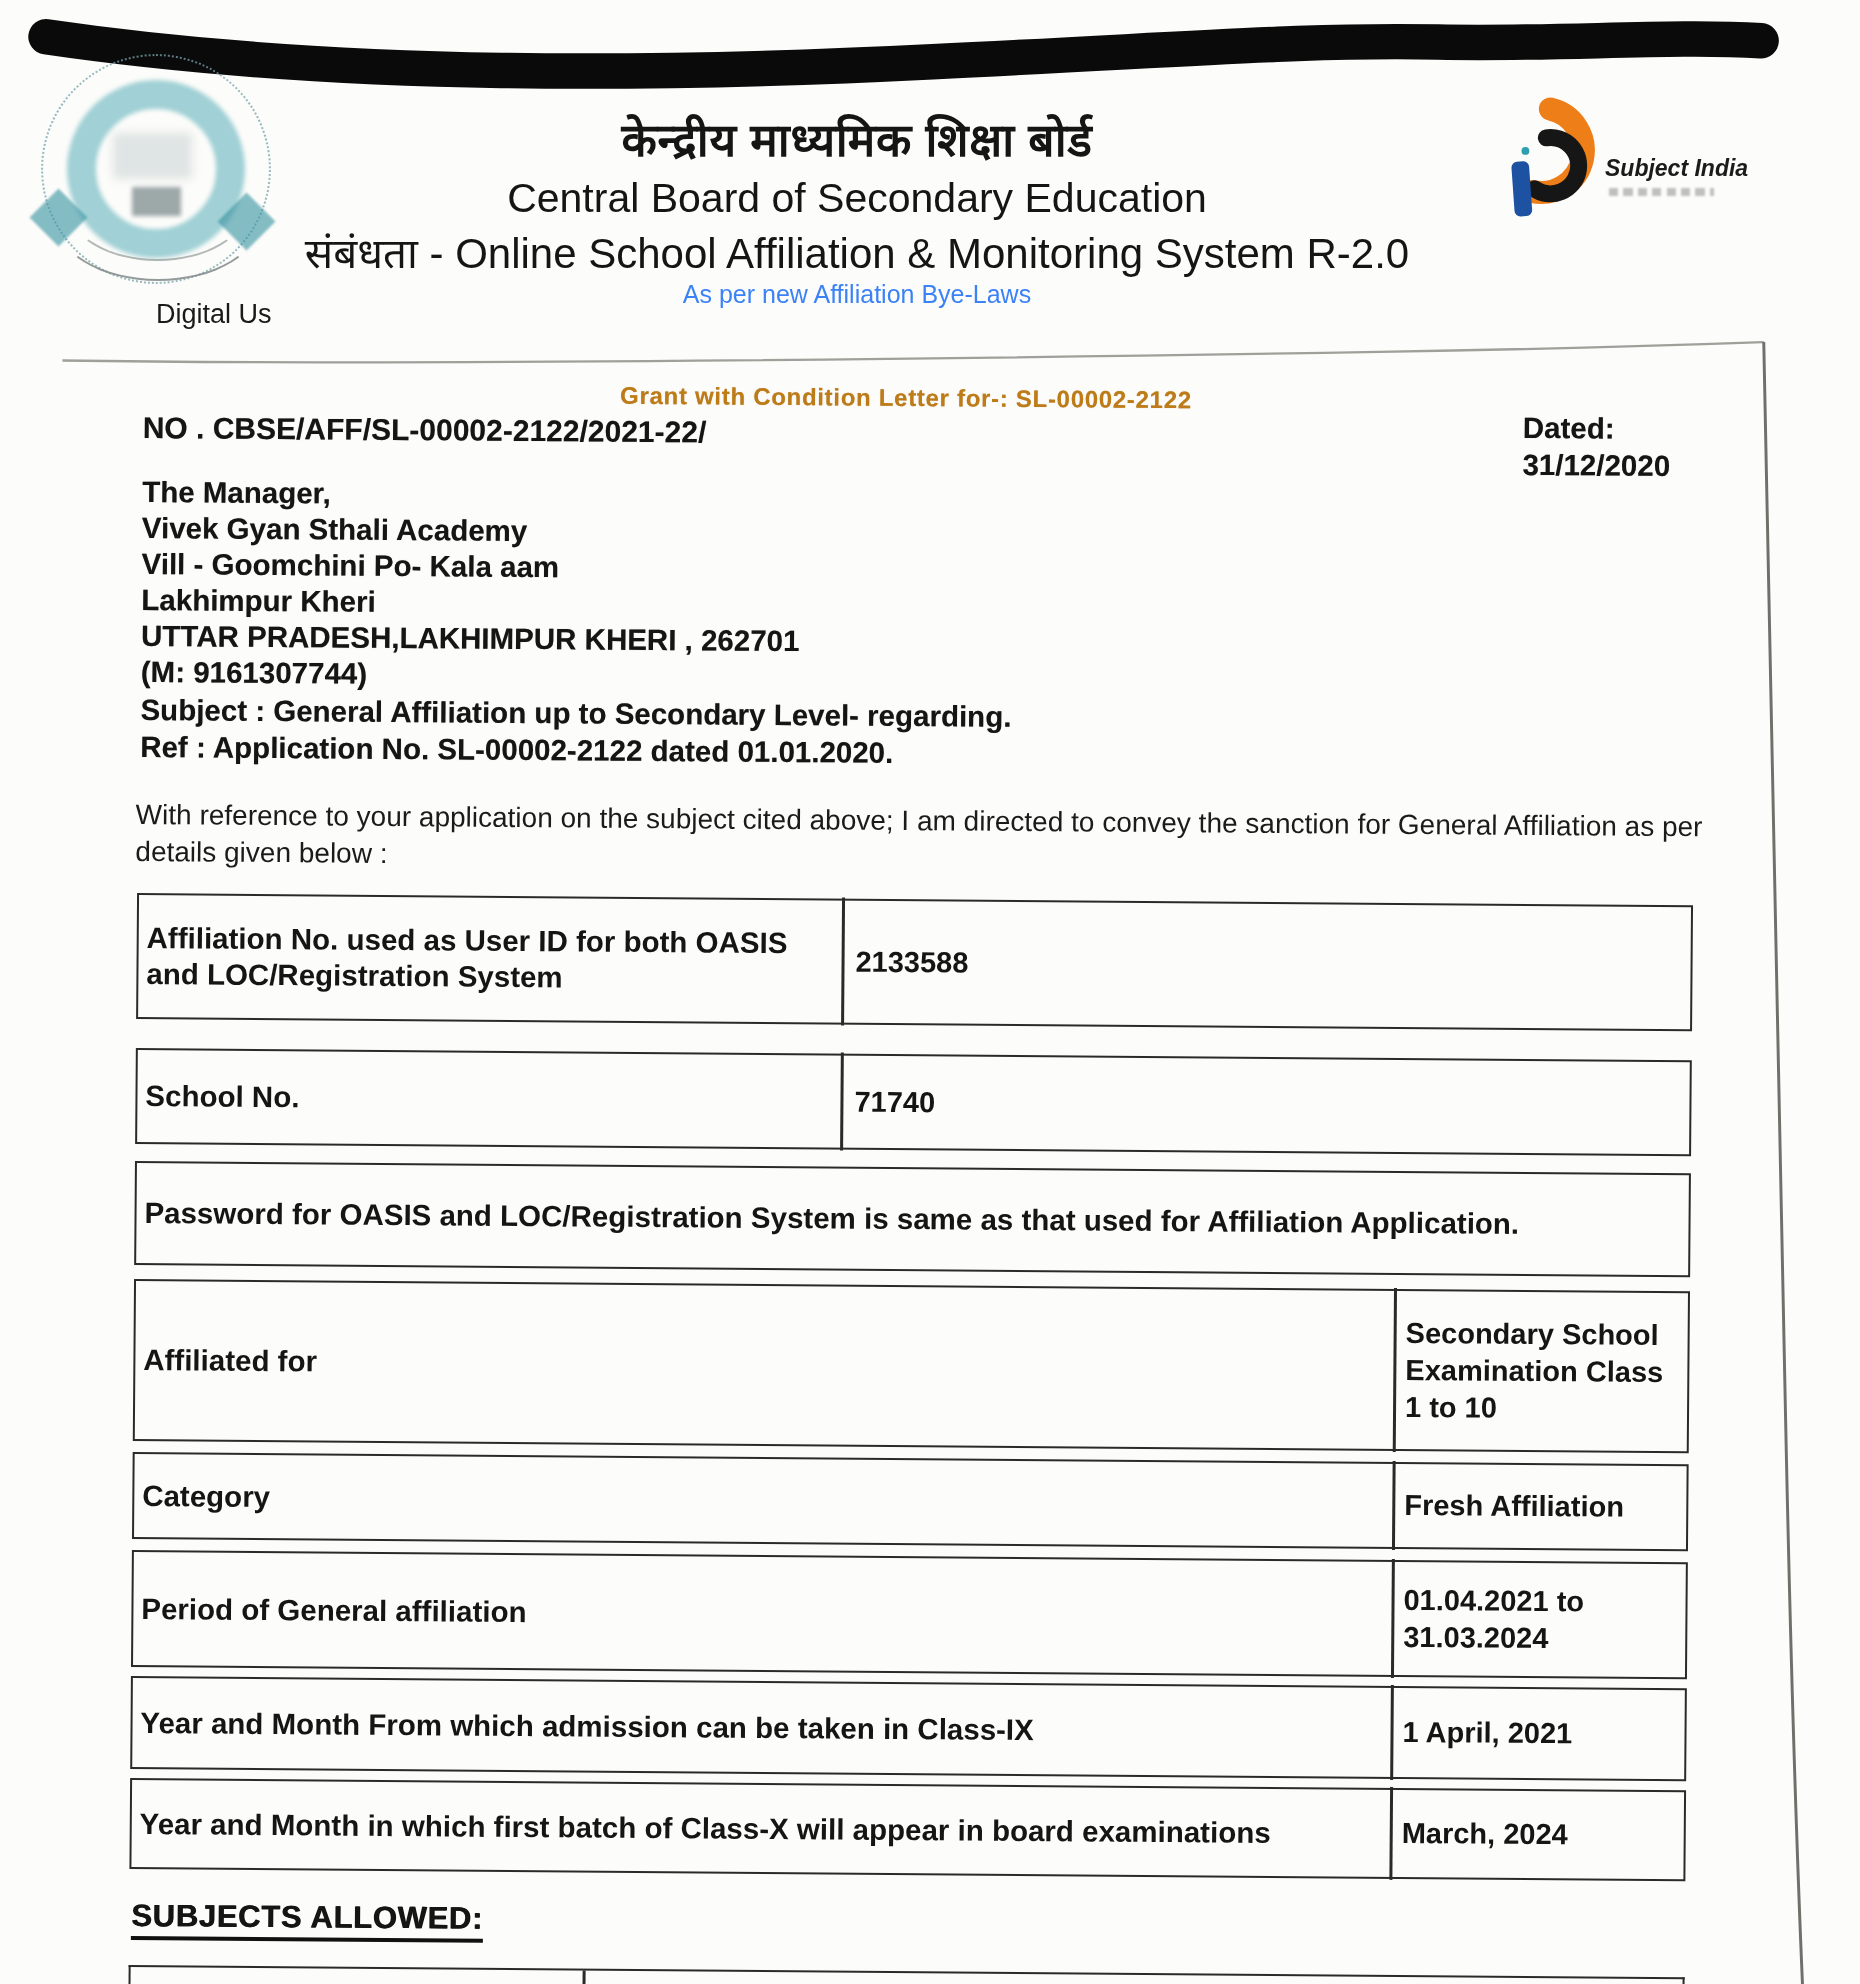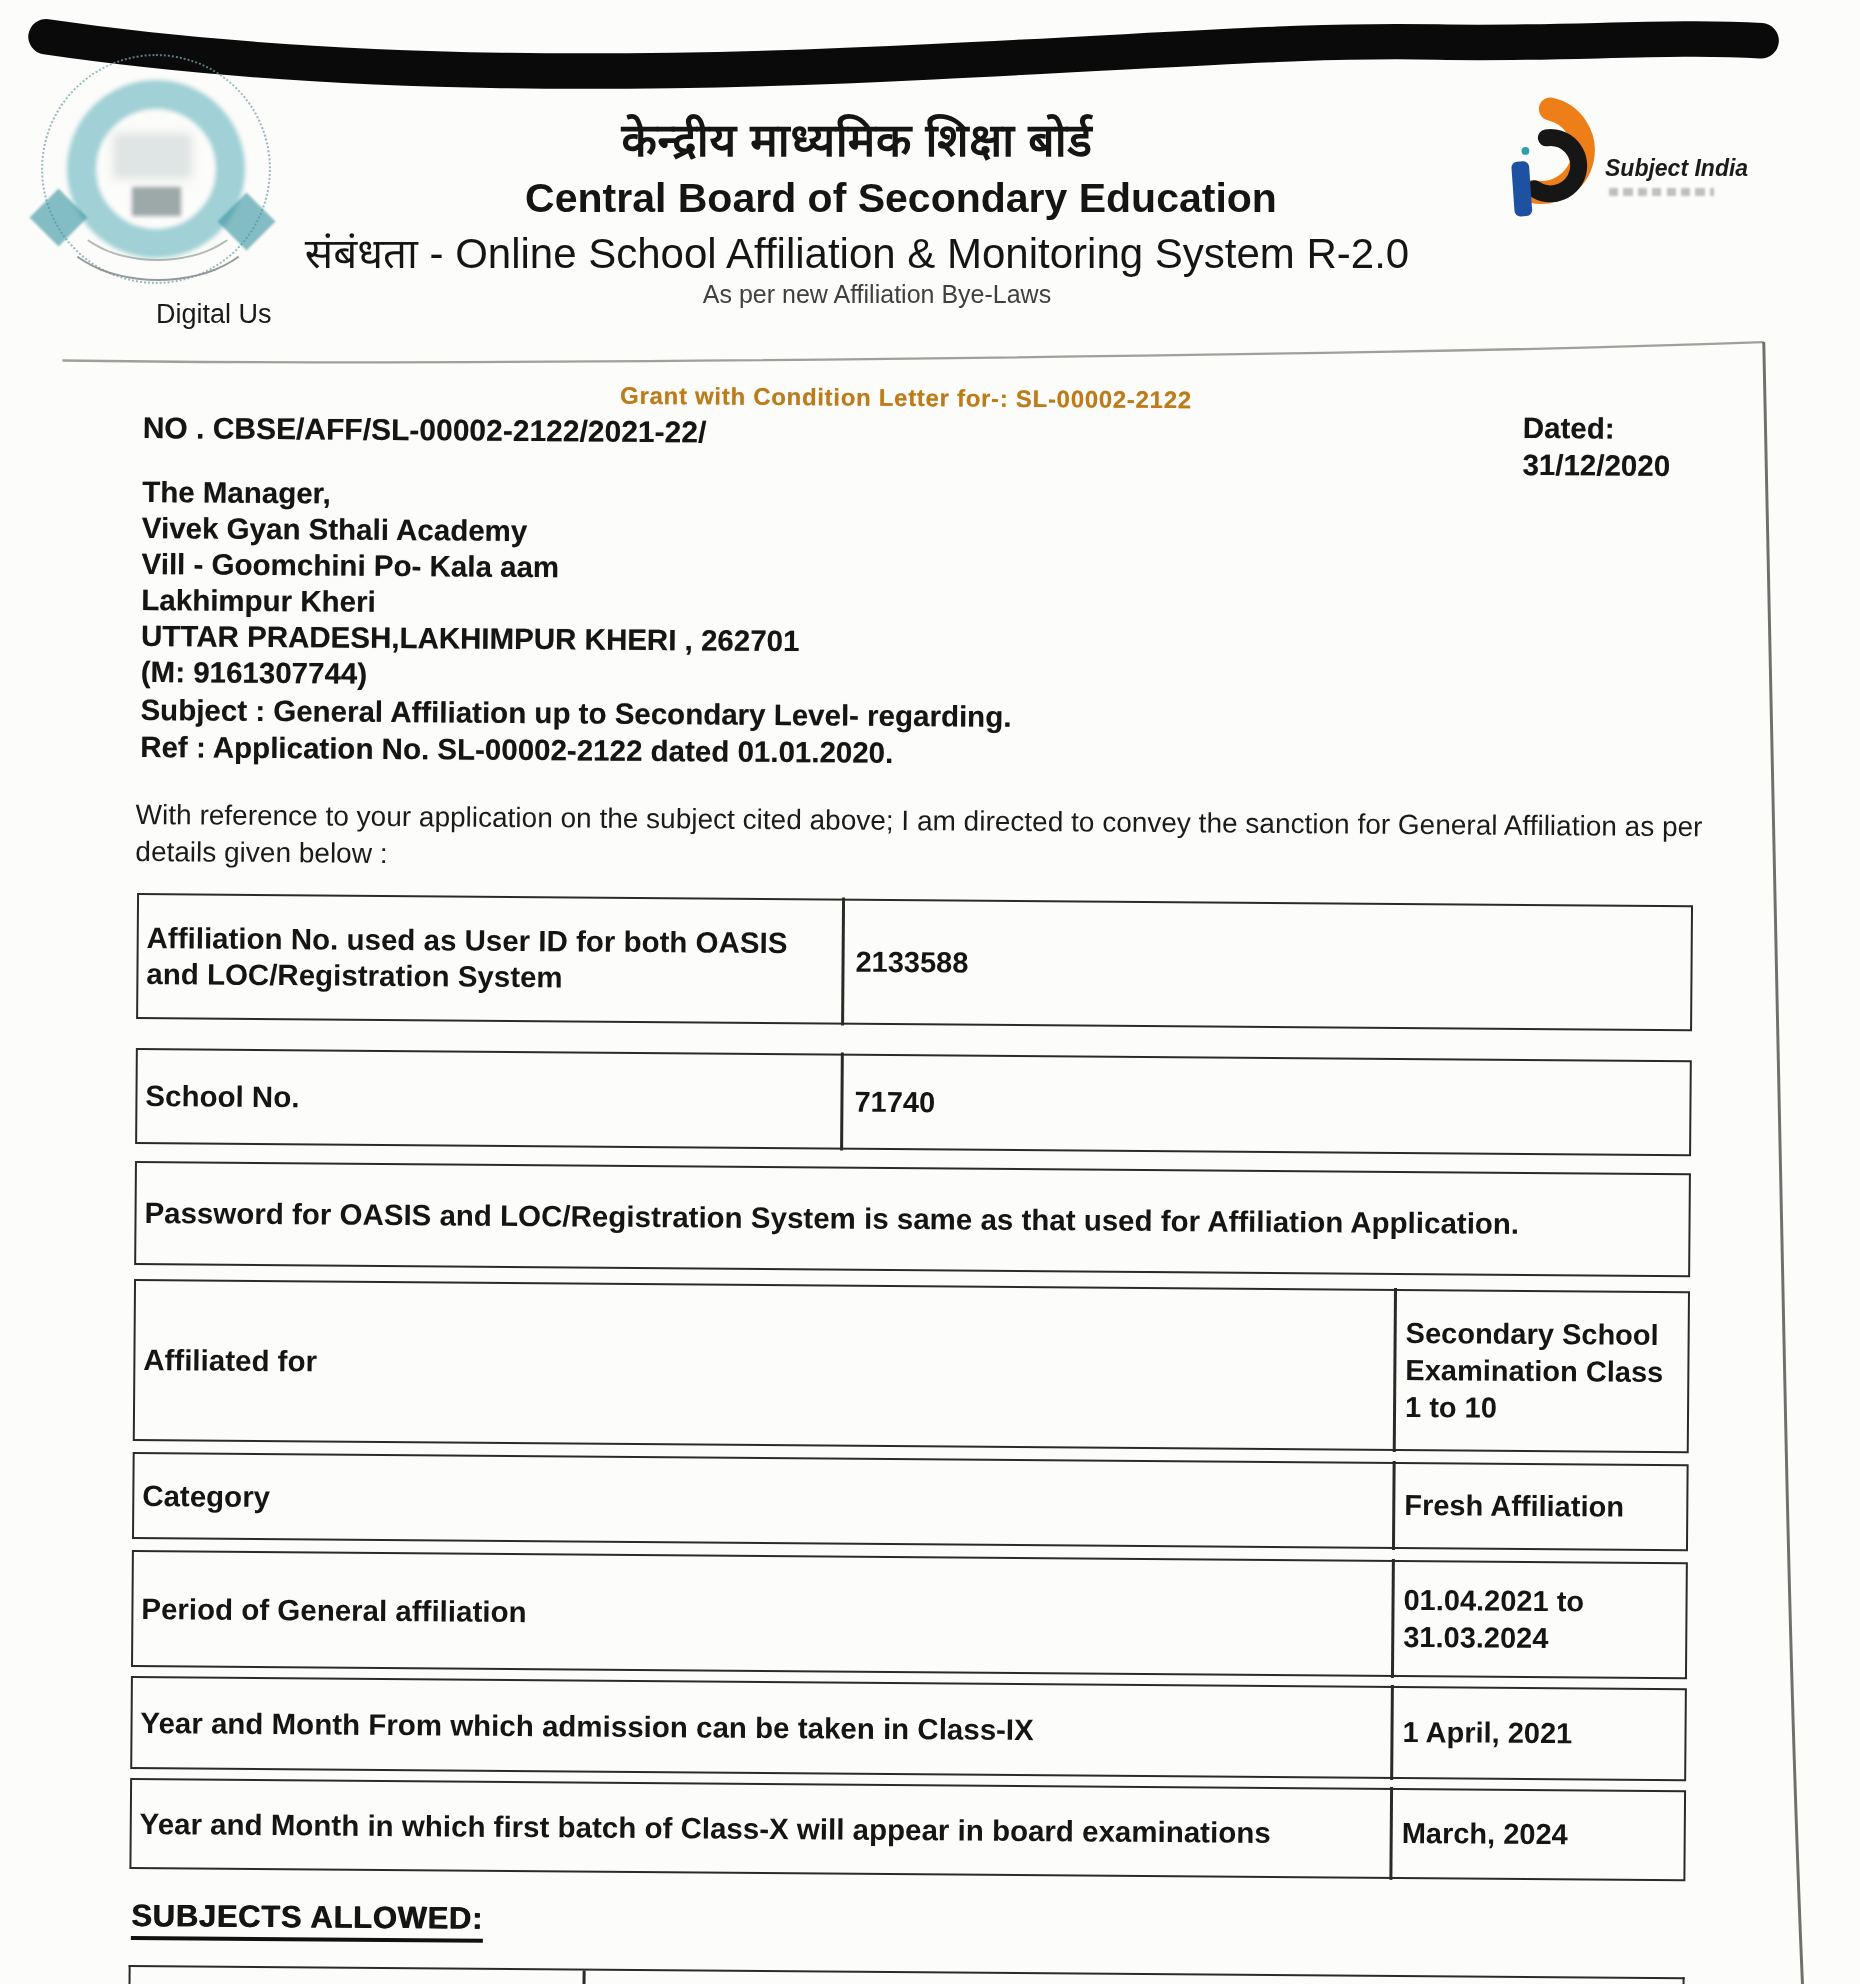--- a/index.html
+++ b/index.html
@@ -20,23 +20,23 @@
   .cbse-diamond{position:absolute;width:41px;height:41px;background:rgba(58,148,162,.62);transform:rotate(45deg);filter:blur(1px);}
   .cbse-diamond.dl{left:-2.6px;top:143px;}
   .cbse-diamond.dr{left:185px;top:147px;}
   .cbse-arc{position:absolute;left:11.8px;top:98px;width:206px;height:125px;border:2px solid transparent;border-bottom:2.6px solid rgba(128,138,136,.85);border-radius:50%;}
   .cbse-arc.inner{left:26px;top:98px;width:177px;height:105px;border-bottom:2px solid rgba(128,138,136,.6);}
   .cbse-smudge{position:absolute;left:91px;top:133px;width:49px;height:29px;background:rgba(62,84,88,.5);filter:blur(2px);}
   .cbse-smudge2{position:absolute;left:72px;top:79px;width:79px;height:46px;background:rgba(95,125,130,.18);filter:blur(4.6px);}
   
   .masthead{position:absolute;left:0;top:0;width:1714px;text-align:center;z-index:2;}
   .title-hindi{position:absolute;left:0;top:107px;width:100%;font-size:46px;font-weight:700;letter-spacing:0.7px;}
-  .title-en{position:absolute;left:0;top:175px;width:100%;font-size:41px;font-weight:700;margin-left:44px;}
+  .title-en{position:absolute;left:0;top:175px;width:100%;font-size:41px;font-weight:400;}
   .title-sub{position:absolute;left:0;top:223px;width:100%;font-size:42px;font-weight:400;letter-spacing:0px;}
-  .title-tag{position:absolute;left:0;top:280px;width:100%;font-size:25px;font-weight:400;color:#404040;padding-left:20px;}
+  .title-tag{position:absolute;left:0;top:280px;width:100%;font-size:25px;font-weight:400;color:#3b82f6;}
   
   .di-logo-svg{position:absolute;left:1507px;top:92px;z-index:2;}
   .di-text{position:absolute;left:1605px;top:155px;font-size:23px;font-style:italic;font-weight:700;color:#1b1b1b;z-index:2;}
   .di-tagline{position:absolute;left:1609px;top:188px;width:105px;height:7.9px;z-index:2;opacity:.45;filter:blur(1px);
     background:repeating-linear-gradient(90deg,#777 0 9.2px,transparent 9.2px 14.4px);}
   
   .contact-us{position:absolute;left:156px;top:299px;font-size:27px;font-weight:400;color:#1a1a18;z-index:2;text-decoration:none;}
   
   .letter{position:absolute;left:0;top:0;width:1861px;height:1985px;z-index:3;
     transform:rotate(0.45deg);transform-origin:138px 394px;}

